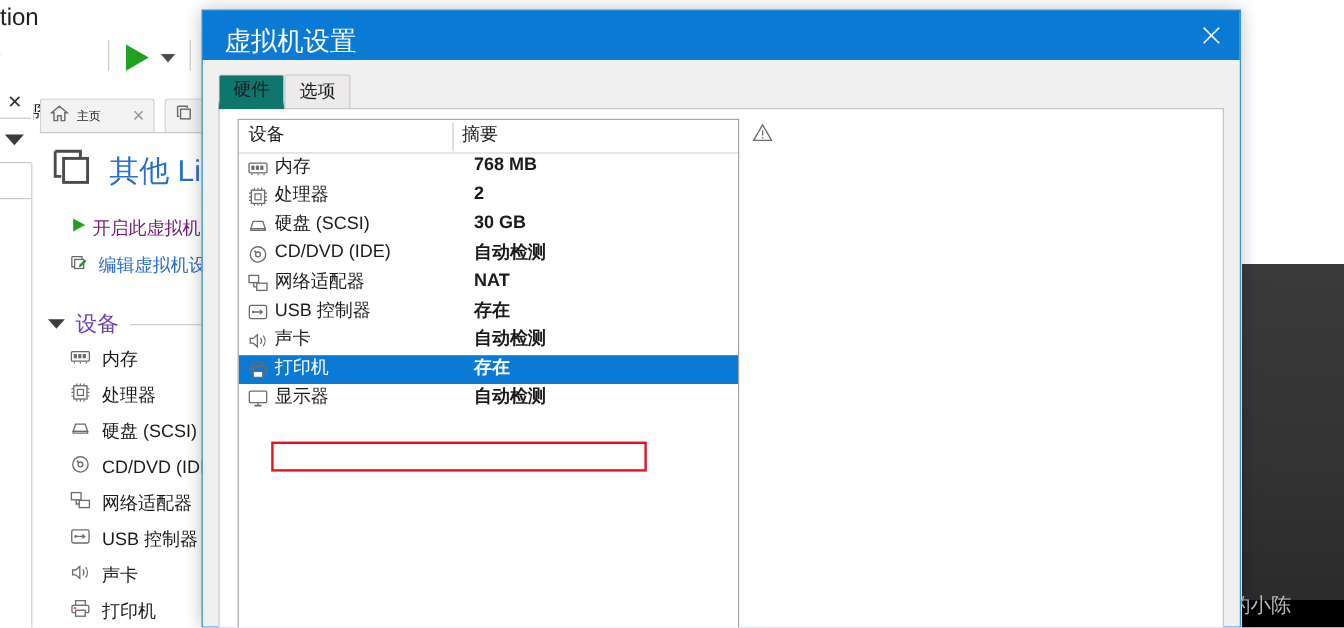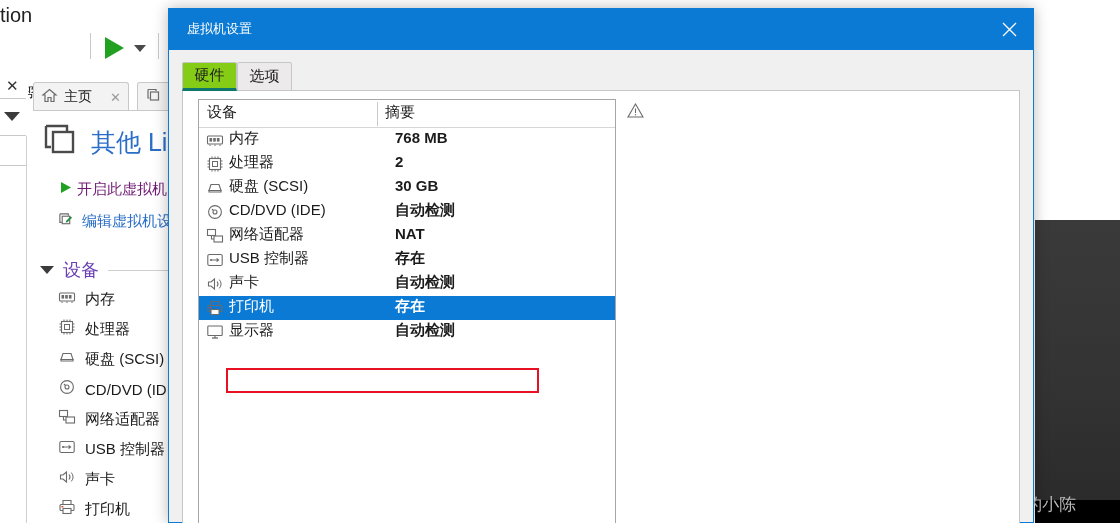--- a/index.html
+++ b/index.html
@@ -34,21 +34,21 @@
   #bg-rail-box2{position:absolute;left:-14px;top:135px;width:40px;height:1px;background:#c9c9c9;}
   #bg-rail-vline{position:absolute;left:26px;top:68px;width:1px;height:455px;background:#cfcfcf;}
   #bg-rail-box3{position:absolute;left:-14px;top:165px;width:40px;height:1px;background:#c9c9c9;}
 
   
   #bg-tabstrip{position:absolute;left:33px;top:82px;width:600px;height:30px;}
   .bg-tab{position:absolute;top:0;height:29px;background:#f3f3f3;border:1px solid #c9c9c9;border-bottom:none;
     border-radius:3px 3px 0 0;display:flex;align-items:center;padding:0 7px;box-sizing:border-box;}
   #bg-tab-home{left:0;width:96px;}
   #bg-tab-k{left:104px;width:90px;}
-  .bg-tab-label{font-size:14px;color:#222;margin-left:6px;white-space:nowrap;}
+  .bg-tab-label{font-size:10px;color:#222;margin-left:6px;white-space:nowrap;}
   .bg-tab-close{font-size:13px;color:#9a9a9a;margin-left:auto;}
   #bg-tab-underline{position:absolute;left:33px;top:110px;width:600px;height:1px;background:#c9c9c9;}
 
   
   #bg-vm-heading{position:absolute;left:41px;top:122px;display:flex;align-items:center;}
   #bg-vm-heading-text{font-size:25px;color:#2a6ec8;margin-left:12px;white-space:nowrap;}
 
   #bg-link-start{position:absolute;left:58px;top:180px;display:flex;align-items:center;}
   #bg-link-start .lbl{font-size:15px;color:#701a75;margin-left:4px;white-space:nowrap;}
   #bg-link-edit{position:absolute;left:58px;top:212px;display:flex;}
@@ -72,30 +72,30 @@
   
   #watermark{position:absolute;left:853px;top:493px;font-size:17px;color:#b9b9b9;white-space:nowrap;}
 
   
   #dialog{
     position:absolute;left:168px;top:8px;width:866px;height:515px;
     background:#f0f0f0;border:1px solid #0b7ad4;box-sizing:border-box;
     box-shadow:0 0 14px rgba(0,0,0,0.28);
   }
   #dlg-titlebar{position:absolute;left:0;top:0;right:0;height:41px;background:#0b7ad4;}
-  #dlg-title{position:absolute;left:18px;top:11px;font-size:13px;color:#ffffff;white-space:nowrap;}
+  #dlg-title{position:absolute;left:18px;top:11px;font-size:22px;color:#ffffff;white-space:nowrap;}
   #dlg-close{position:absolute;right:0;top:0;width:48px;height:41px;display:flex;align-items:center;justify-content:center;}
   #dlg-close svg{display:block;}
 
   #dlg-body{position:absolute;left:0;top:41px;right:0;bottom:0;background:#f0f0f0;}
 
   #dlg-tabs{position:absolute;left:13px;top:12px;height:29px;}
   .dlg-tab{position:absolute;top:0;height:29px;box-sizing:border-box;display:flex;align-items:center;
     justify-content:center;font-size:15px;color:#1b1b1b;border:1px solid #c6c6c6;border-radius:2px 2px 0 0;}
-  #dlg-tab-hw{left:0;width:55px;background:#84cc16;border-bottom:3px solid #0f766e;z-index:2;}
+  #dlg-tab-hw{left:0;width:55px;background:#0f766e;border-bottom:6px solid #0f766e;z-index:2;}
   #dlg-tab-opt{left:55px;width:55px;background:#eceaea;border-bottom:1px solid #c6c6c6;}
 
   #dlg-panel{position:absolute;left:13px;top:40px;width:838px;height:458px;background:#ffffff;
     border:1px solid #c6c6c6;box-sizing:border-box;}
 
   
   #dev-table{position:absolute;left:15px;top:8px;width:418px;height:432px;
     border:1px solid #a6a6a6;box-sizing:border-box;background:#ffffff;overflow:hidden;}
   #dev-head{position:absolute;left:0;top:0;width:100%;height:28px;background:#ffffff;}
   #dev-head .hcell{position:absolute;top:3px;font-size:15px;color:#1b1b1b;}

